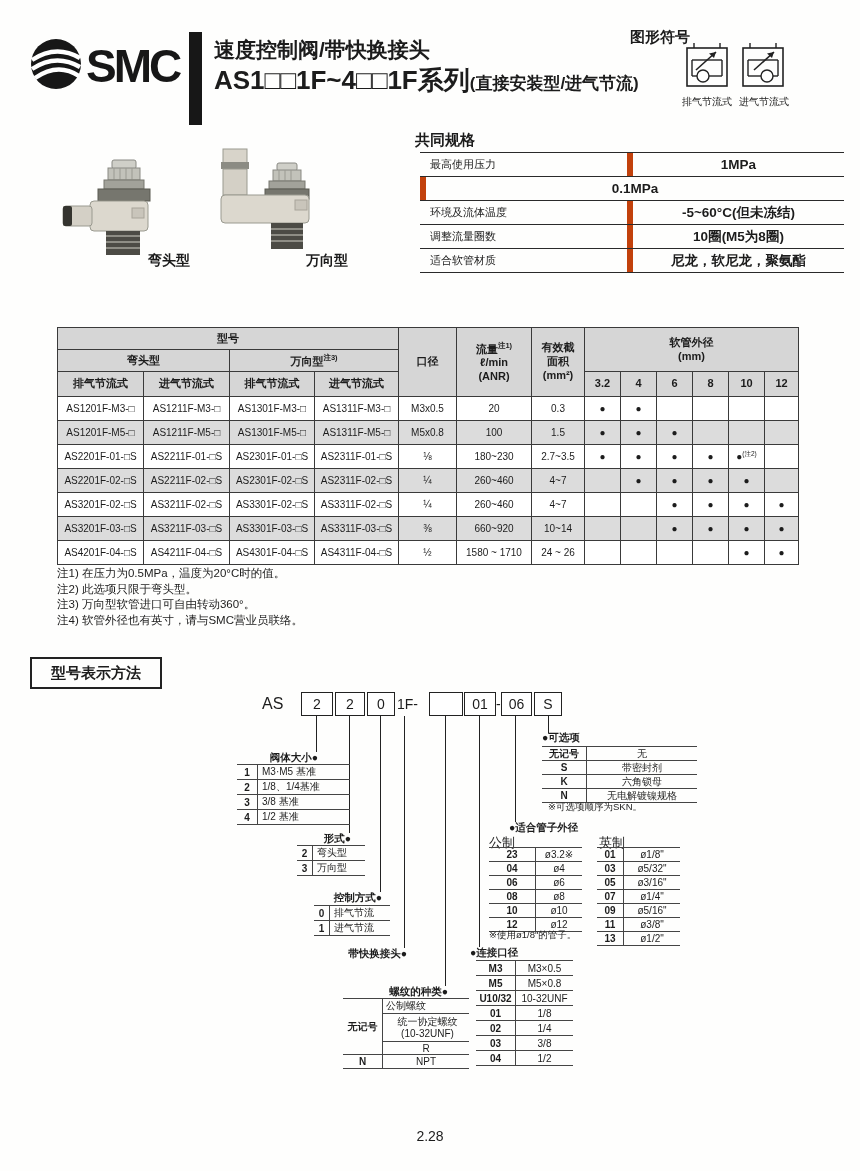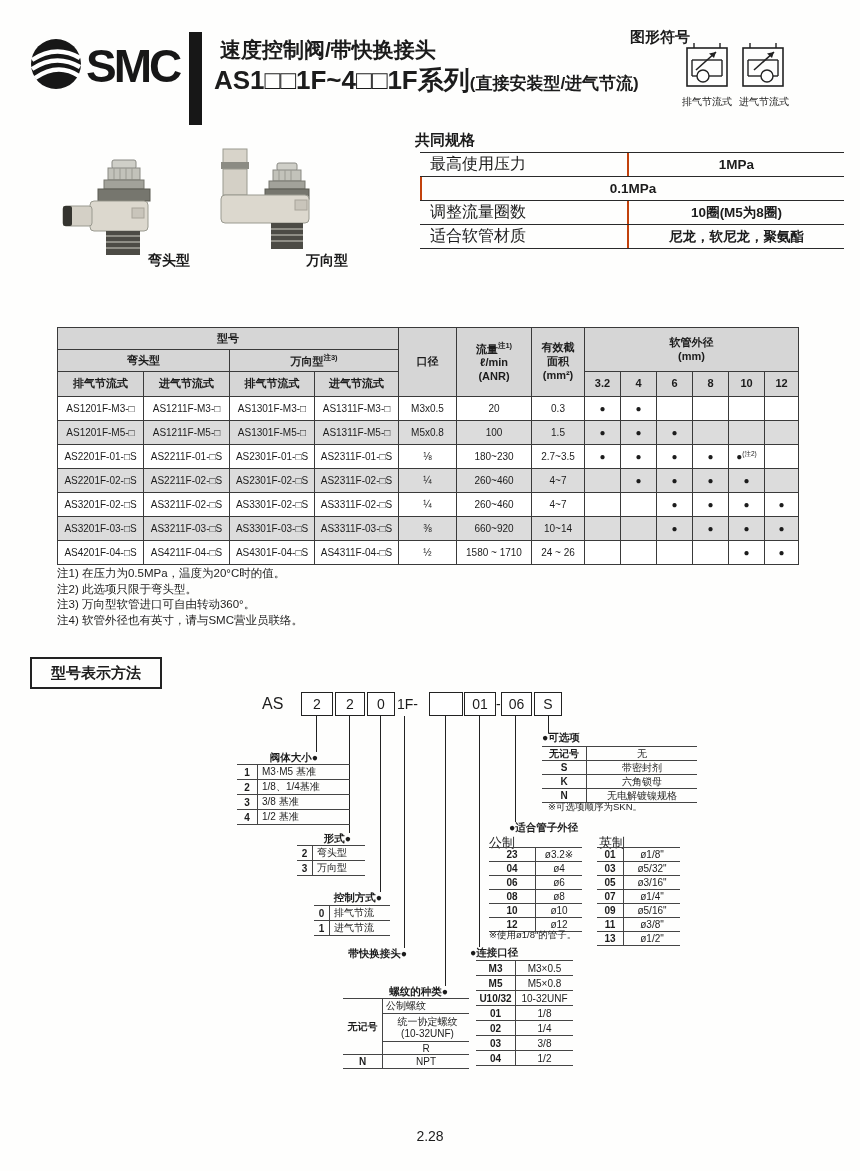--- a/index.html
+++ b/index.html
@@ -8,36 +8,36 @@
     background:#fefefd; color:#1c1c1c;
     font-family:"Liberation Sans","DejaVu Sans",sans-serif;
     overflow:hidden;
   }
   .abs { position:absolute; }
 
   
   .logo-wrap { left:30px; top:38px; display:flex; align-items:center; gap:4px; }
   .logo-text { font-size:46px; font-weight:900; letter-spacing:-3px; color:#171717; }
   .hbar { left:189px; top:32px; width:13px; height:93px; background:#171717; }
-  .title1 { left:214px; top:36px; font-size:21px; font-weight:bold;margin-left:6px; }
+  .title1 { left:214px; top:36px; font-size:21px; font-weight:bold; }
   .title2 { left:214px; top:63px; font-size:26px; font-weight:bold; white-space:nowrap; }
   .title2 .suffix { font-size:17px; }
   .sym-label { left:630px; top:28px; font-size:15px; font-weight:bold; }
   .sym-box { top:40px; width:46px; height:52px; }
   .sym-cap { top:95px; width:70px; font-size:10px; text-align:center; }
 
   
   .prod-cap { font-size:14px; font-weight:bold; }
 
   
   .spec-title { left:415px; top:131px; font-size:15px; font-weight:bold; }
   .spec-table { left:420px; top:152px; width:424px; border-bottom:1px solid #2a2a2a; }
   .spec-row { display:flex; height:23px; border-top:1px solid #2a2a2a; }
-  .spec-label { width:197px; padding-left:10px; font-size:16px; display:flex; align-items:center; }
-  .spec-value { flex:1; border-left:2px solid #c2410c; font-size:13.5px; font-weight:600;
+  .spec-label { width:197px; padding-left:10px; font-size:11px; display:flex; align-items:center; }
+  .spec-value { flex:1; border-left:6px solid #c2410c; font-size:13.5px; font-weight:600;
                 display:flex; align-items:center; justify-content:center; }
 
   
   .model-table-wrap { left:57px; top:327px; }
   table.model { border-collapse:collapse; table-layout:fixed; width:741px; }
   table.model th, table.model td { border:1px solid #3a3a3a; text-align:center; padding:0; overflow:hidden; }
   table.model thead th { background:#d6d6d6; font-size:11px; font-weight:bold; line-height:1.25; }
   table.model td { font-size:10px; height:23px; background:#ffffff; white-space:nowrap; }
   table.model tr.alt td { background:#dcdcdc; }
   tr.h1 { height:22px; } tr.h2 { height:22px; } tr.h3 { height:25px; }
@@ -188,20 +188,24 @@
   <div class="abs prod-cap" style="left:306px; top:252px;">万向型</div>
 
   <div class="abs spec-title">共同规格</div>
   <div class="abs spec-table">
     <div class="spec-row">
       <div class="spec-label">最高使用压力</div>
       <div class="spec-value">1MPa</div>
     </div>
     <div class="spec-row">
       <div class="spec-value">0.1MPa</div>
+    </div>
+    <div class="spec-row">
+      <div class="spec-label">环境及流体温度</div>
+      <div class="spec-value">-5~60°C(但未冻结)</div>
     </div>
     <div class="spec-row">
       <div class="spec-label">调整流量圈数</div>
       <div class="spec-value">10圈(M5为8圈)</div>
     </div>
     <div class="spec-row">
       <div class="spec-label">适合软管材质</div>
       <div class="spec-value">尼龙，软尼龙，聚氨酯</div>
     </div>
   </div>

